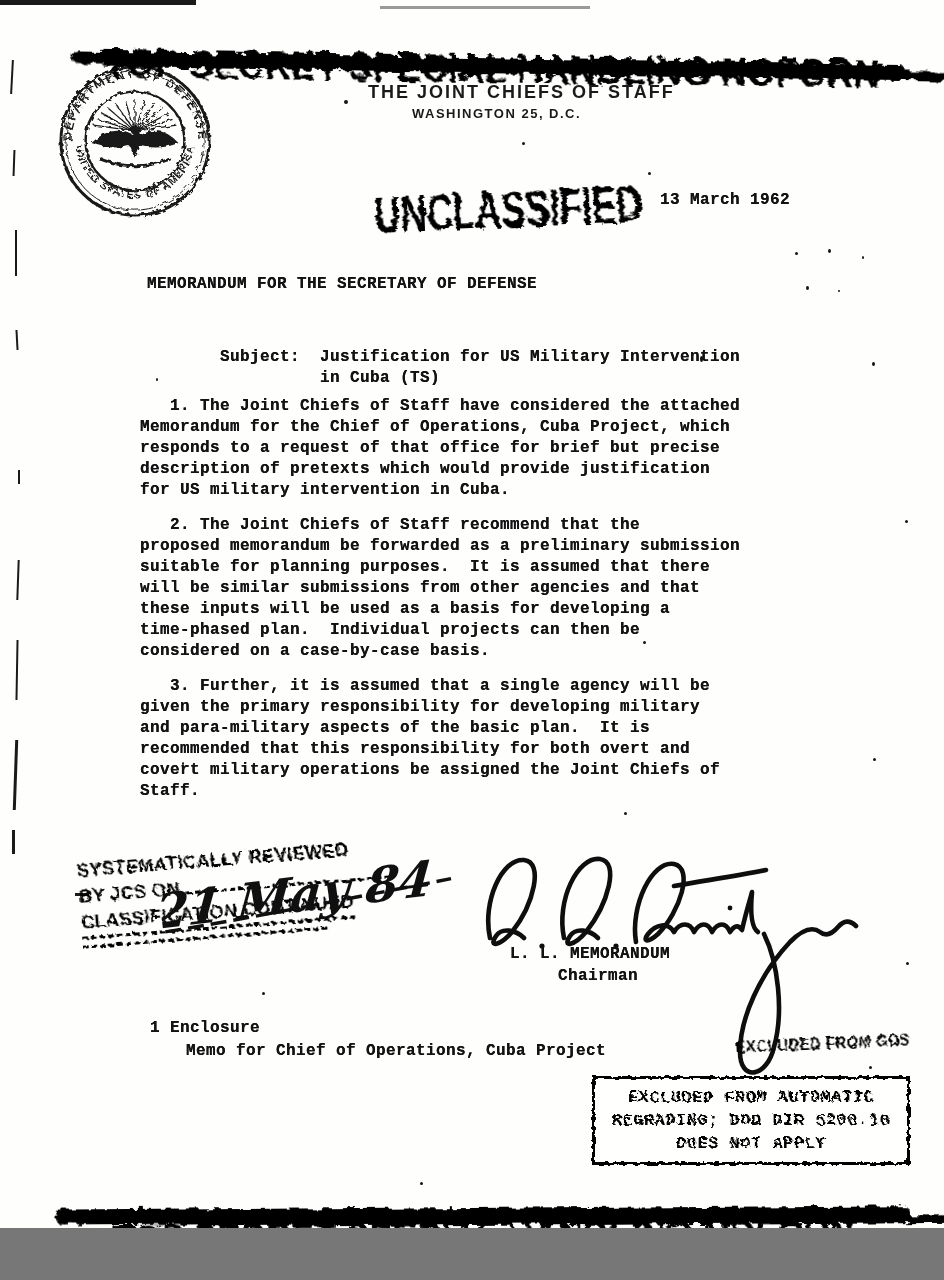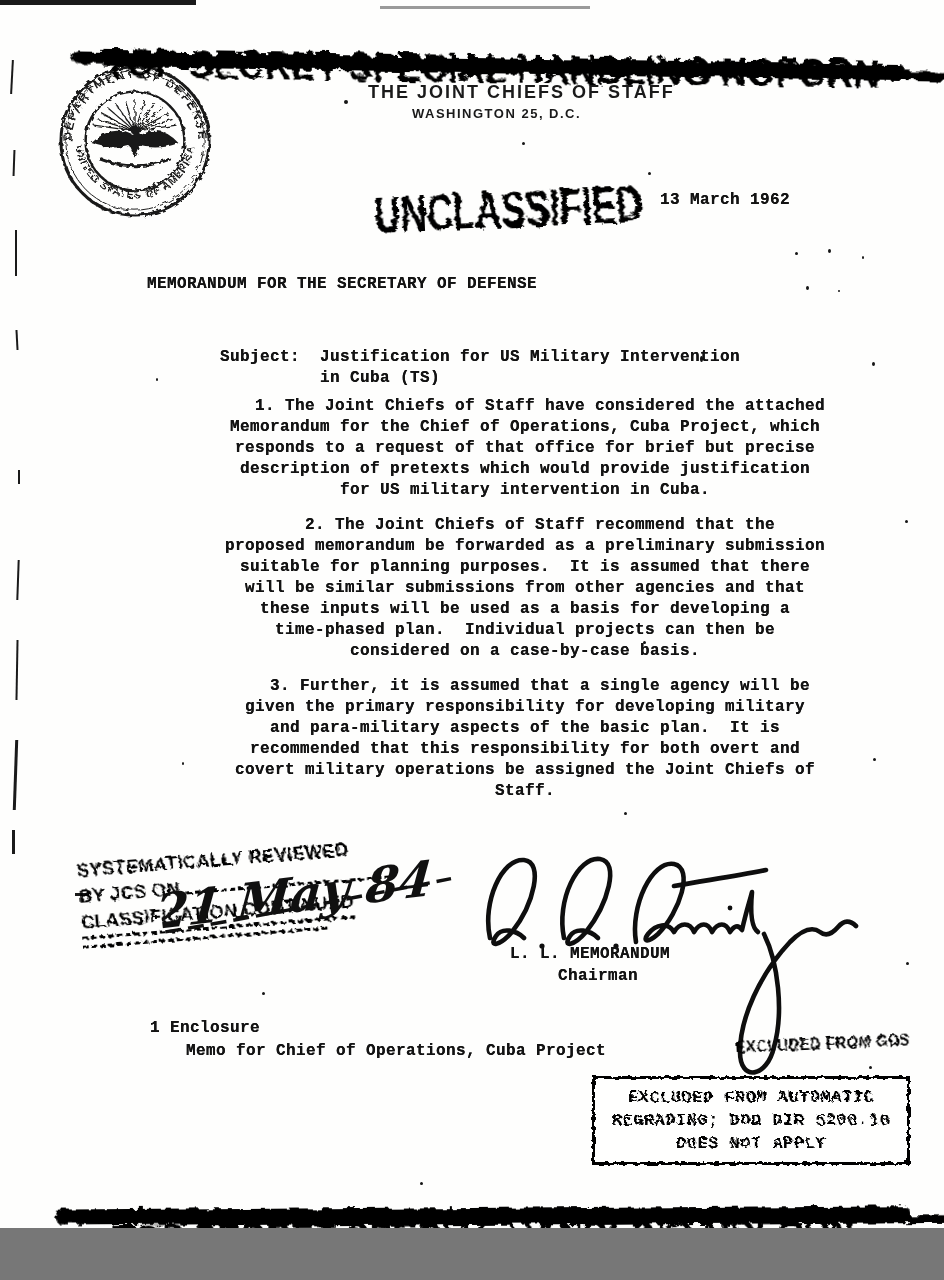--- a/index.html
+++ b/index.html
@@ -9,21 +9,21 @@
     font-family:"Liberation Mono","DejaVu Sans Mono",monospace;
     color:#101010;
   }
   .abs{position:absolute;}
   
   .tw{
     font-family:"Liberation Mono","DejaVu Sans Mono",monospace;
     font-weight:bold;font-size:16px;line-height:21px;letter-spacing:0.4px;
     white-space:pre;color:#131313;text-shadow:0 0 0.5px #131313;
   }
-  .para{margin:0 0 14px 0;text-align:center;}
+  .para{margin:0 0 14px 0;}
   
   .lh-org{font-family:"Liberation Sans",sans-serif;font-weight:bold;font-size:18px;letter-spacing:2px;color:#1a1a1a;}
   .lh-addr{font-family:"Liberation Sans",sans-serif;font-weight:bold;font-size:13px;letter-spacing:1.5px;color:#1a1a1a;text-align:center;}
   
   .rough{filter:url(#rough) contrast(1.05);}
   .rough2{filter:url(#rough2) contrast(1.1);}
   .banner{left:0;width:944px;}
   .banner svg{display:block;}
   .strike{position:absolute;background:#0b0b0b;border-radius:6px;}
   .stamp-box{

